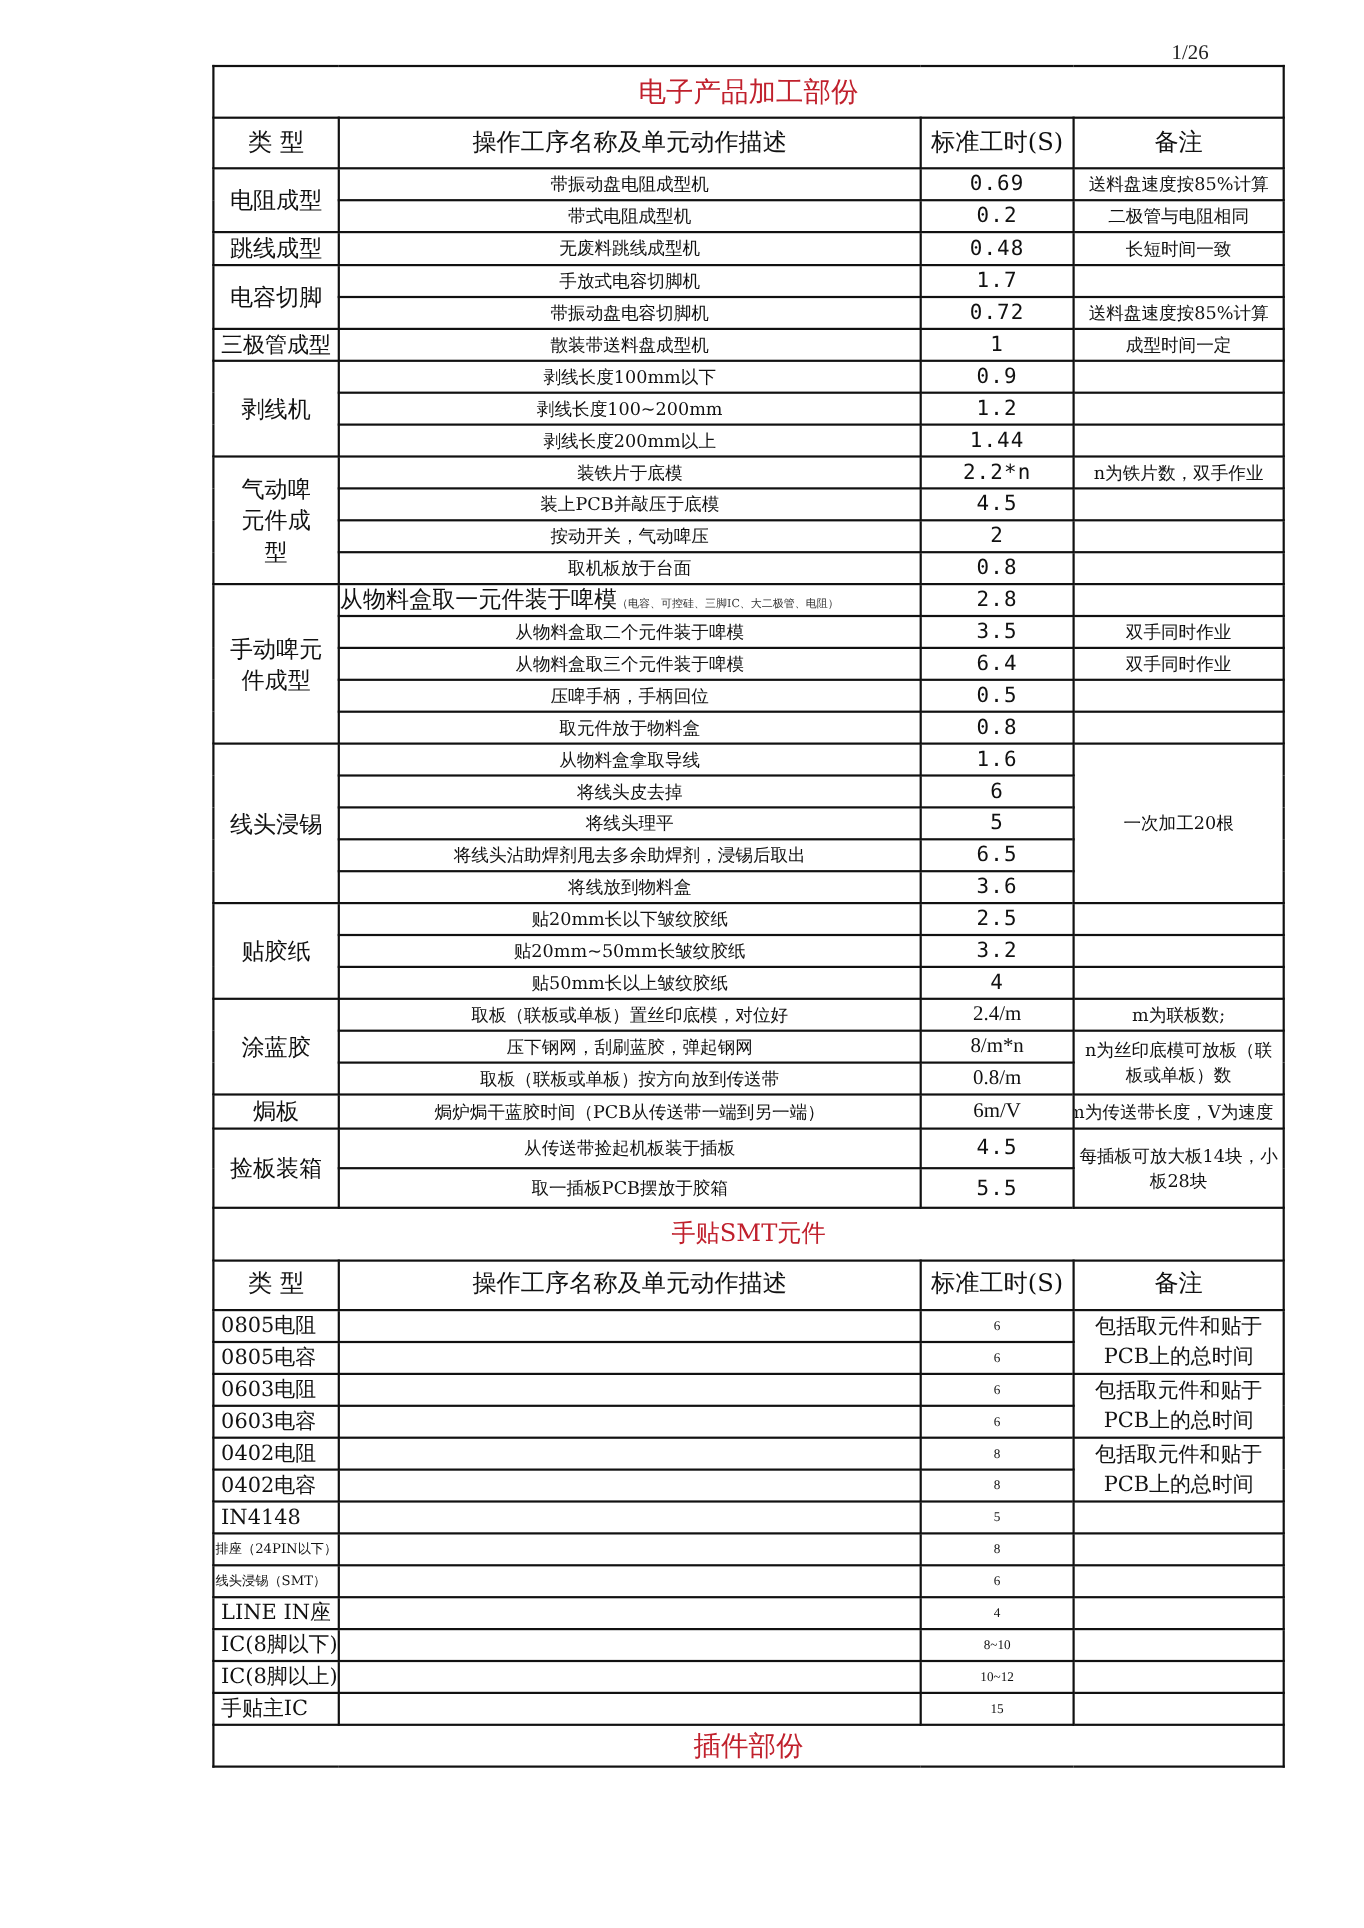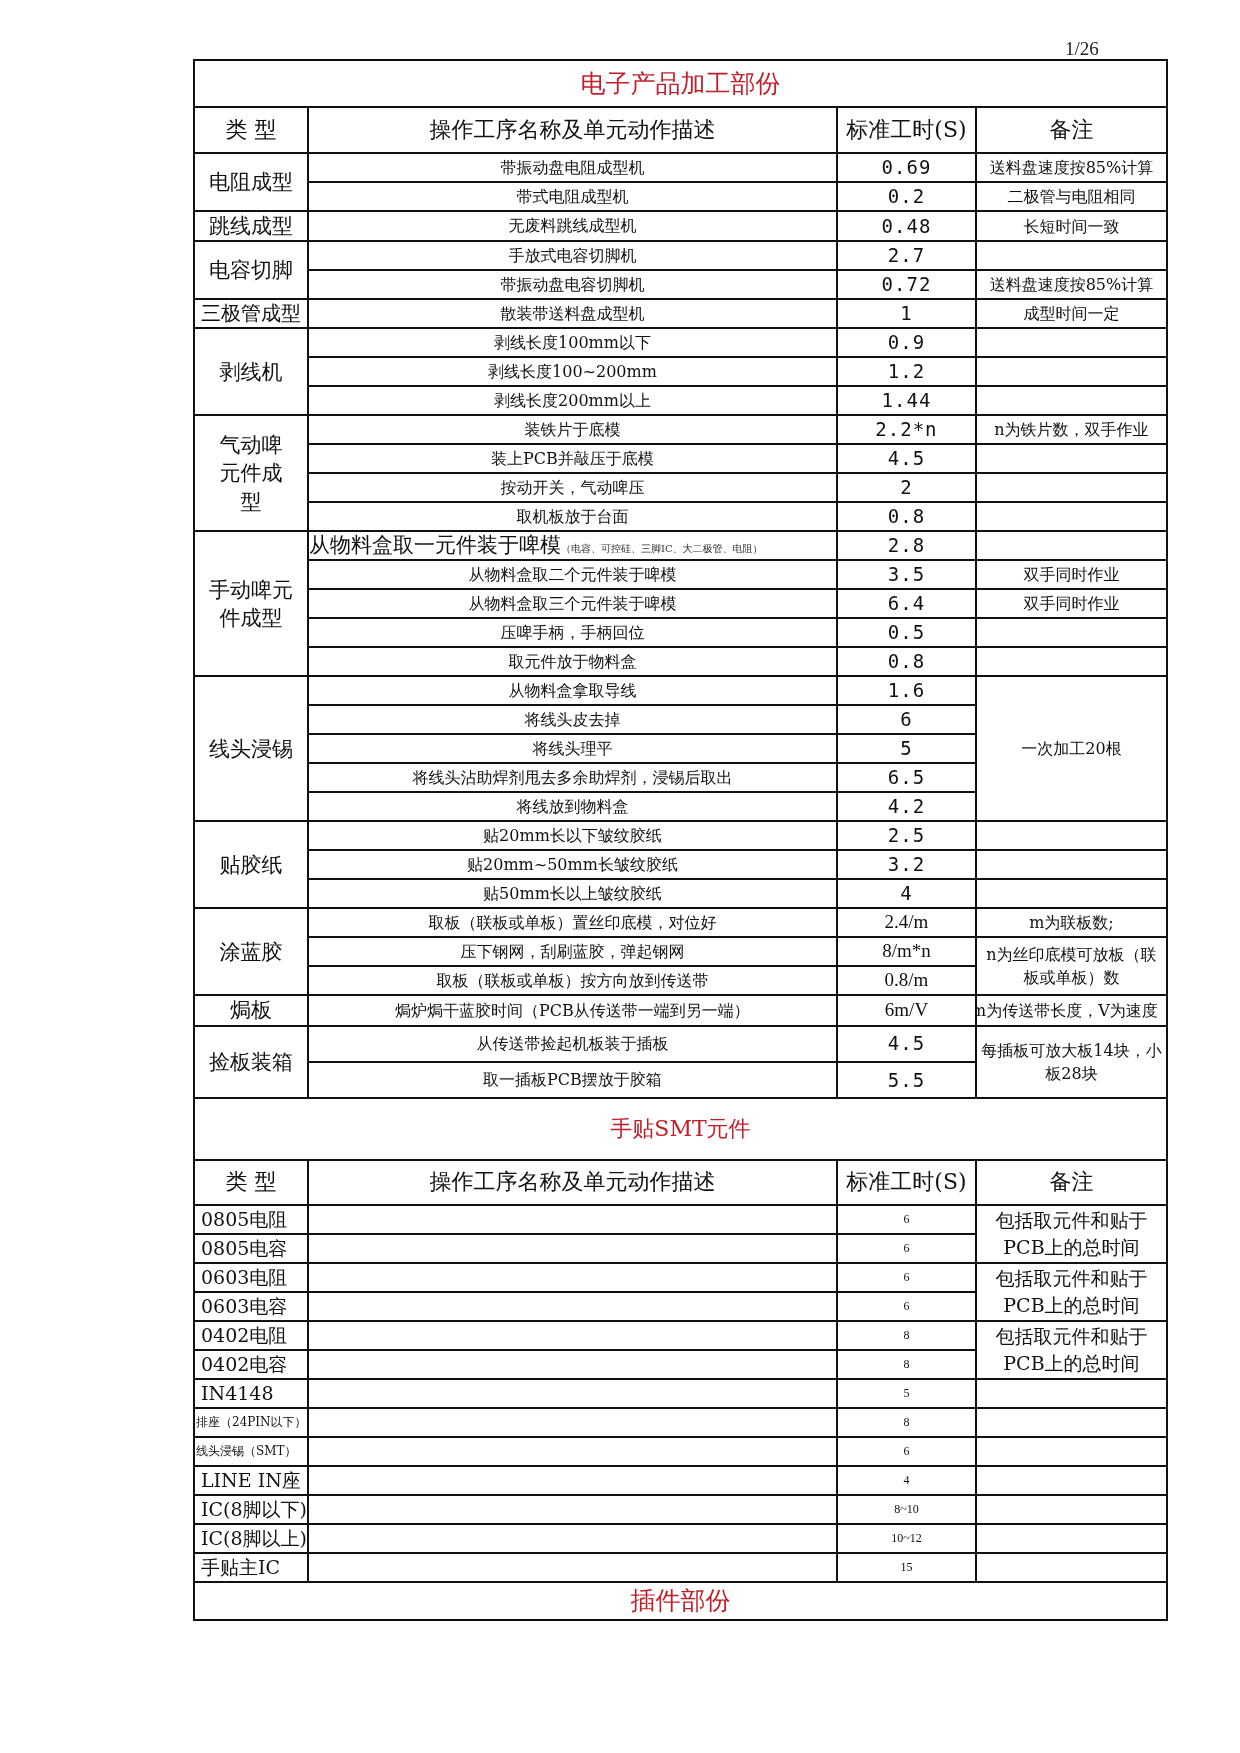--- a/index.html
+++ b/index.html
@@ -67,21 +67,21 @@
   <tr class="r">
     <td class="cat">跳线成型</td>
     <td class="desc">无废料跳线成型机</td>
     <td class="std">0.48</td>
     <td class="note">长短时间一致</td>
   </tr>
 
   <tr class="r">
     <td rowspan="2" class="cat">电容切脚</td>
     <td class="desc">手放式电容切脚机</td>
-    <td class="std">2.7</td>
+    <td class="std">1.7</td>
     <td class="note"></td>
   </tr>
   <tr class="r">
     <td class="desc">带振动盘电容切脚机</td>
     <td class="std">0.72</td>
     <td class="note">送料盘速度按85%计算</td>
   </tr>
 
   <tr class="r">
     <td class="cat" style="font-size:20px">三极管成型</td>
@@ -169,21 +169,21 @@
   <tr class="r">
     <td class="desc">将线头理平</td>
     <td class="std">5</td>
   </tr>
   <tr class="r">
     <td class="desc">将线头沾助焊剂甩去多余助焊剂，浸锡后取出</td>
     <td class="std">6.5</td>
   </tr>
   <tr class="r">
     <td class="desc">将线放到物料盒</td>
-    <td class="std">4.2</td>
+    <td class="std">3.6</td>
   </tr>
 
   <tr class="r">
     <td rowspan="3" class="cat">贴胶纸</td>
     <td class="desc">贴20mm长以下皱纹胶纸</td>
     <td class="std">2.5</td>
     <td class="note"></td>
   </tr>
   <tr class="r">
     <td class="desc">贴20mm~50mm长皱纹胶纸</td>
@@ -223,21 +223,21 @@
     <td rowspan="2" class="cat">捡板装箱</td>
     <td class="desc">从传送带捡起机板装于插板</td>
     <td class="std">4.5</td>
     <td rowspan="2" class="note" style="padding:12px 4px">每插板可放大板14块，小板28块</td>
   </tr>
   <tr class="r">
     <td class="desc">取一插板PCB摆放于胶箱</td>
     <td class="std">5.5</td>
   </tr>
 
-  <tr style="height:62px">
+  <tr style="height:48px">
         <td colspan="4" class="title-sm">手贴SMT元件</td>
       </tr>
   <tr style="height:45px">
     <td class="hdr">类 型</td>
     <td class="hdr">操作工序名称及单元动作描述</td>
     <td class="hdr">标准工时(S)</td>
     <td class="hdr">备注</td>
   </tr>
 
   <tr class="r">

